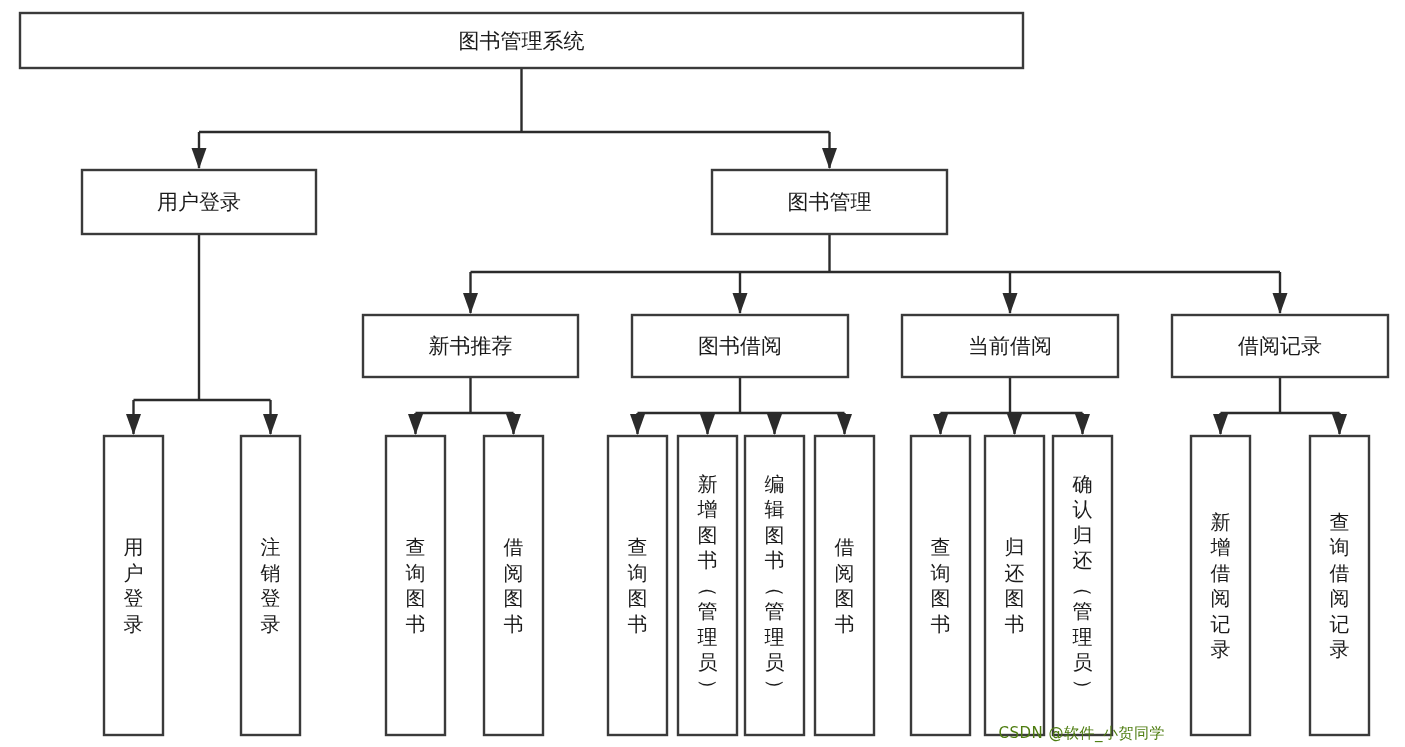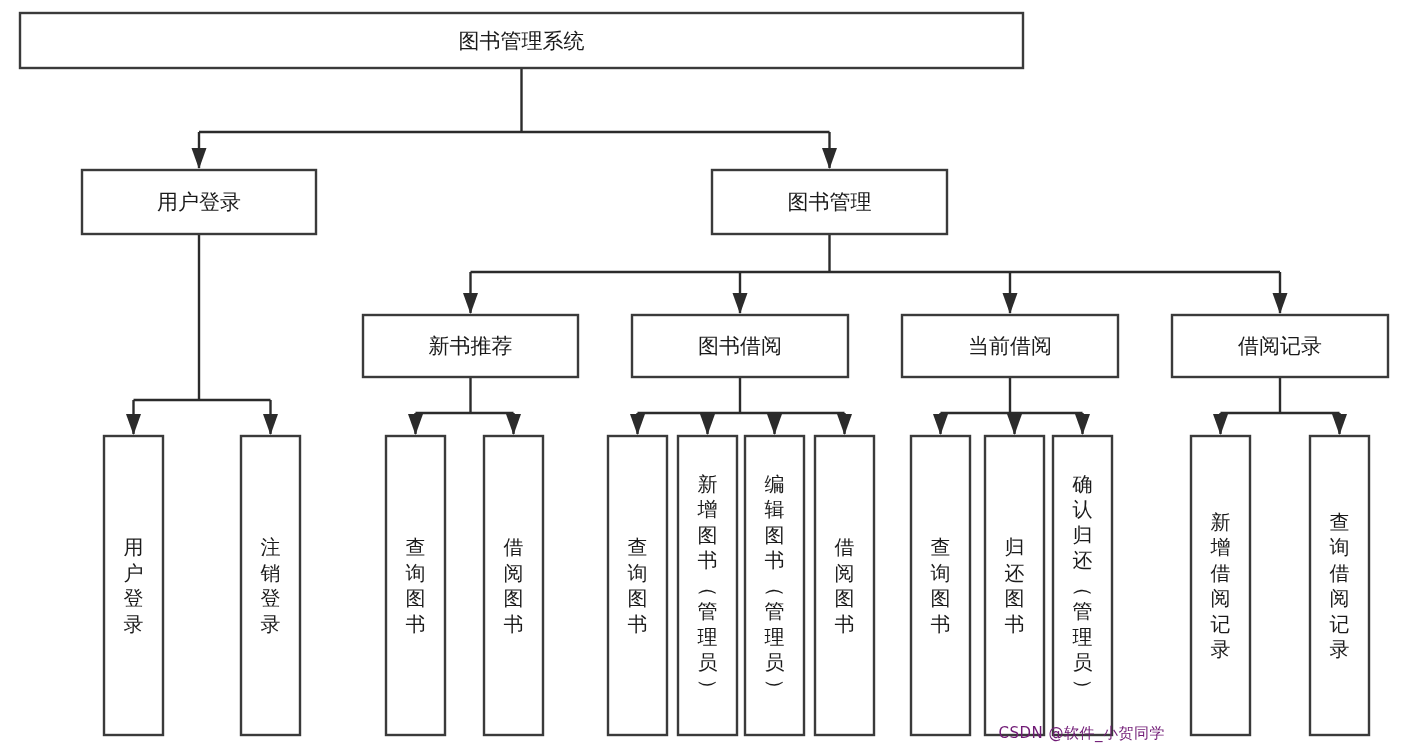--- a/index.html
+++ b/index.html
@@ -54,21 +54,21 @@
     font-size: 20px;
     fill: #1a1a1a;
     text-anchor: middle;
   }
   .watermark {
     position: absolute;
     right: 10px;
     bottom: 4px;
     font-family: "DejaVu Sans", "Liberation Sans", sans-serif;
     font-size: 15px;
-    color: #701a75;
+    color: #4d7c0f;
     white-space: nowrap;
     letter-spacing: 0.5px;
     pointer-events: none;
   }
 </style>
 </head>
 <body>
 
 <div id="diagram-root">
   <svg id="flow-svg" viewBox="0 0 1405 747">

